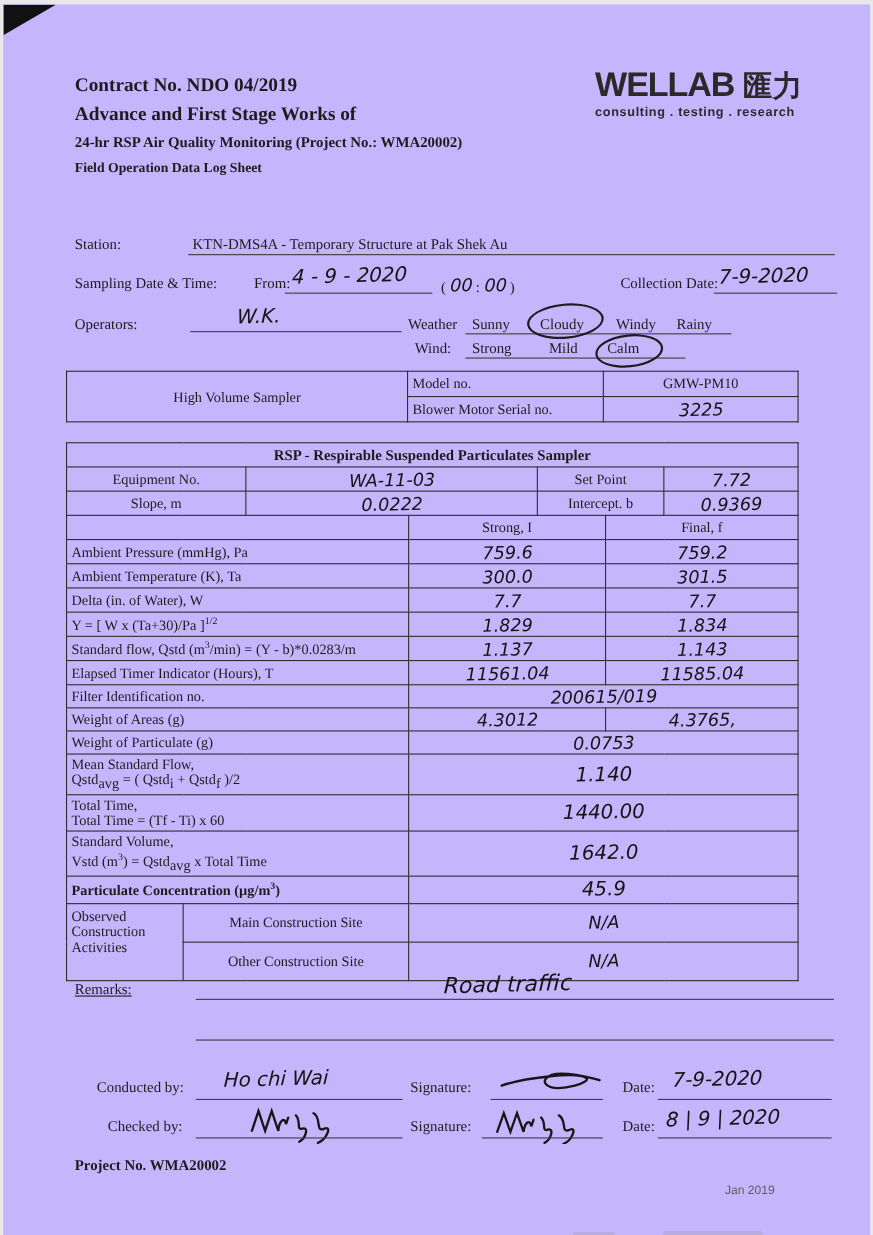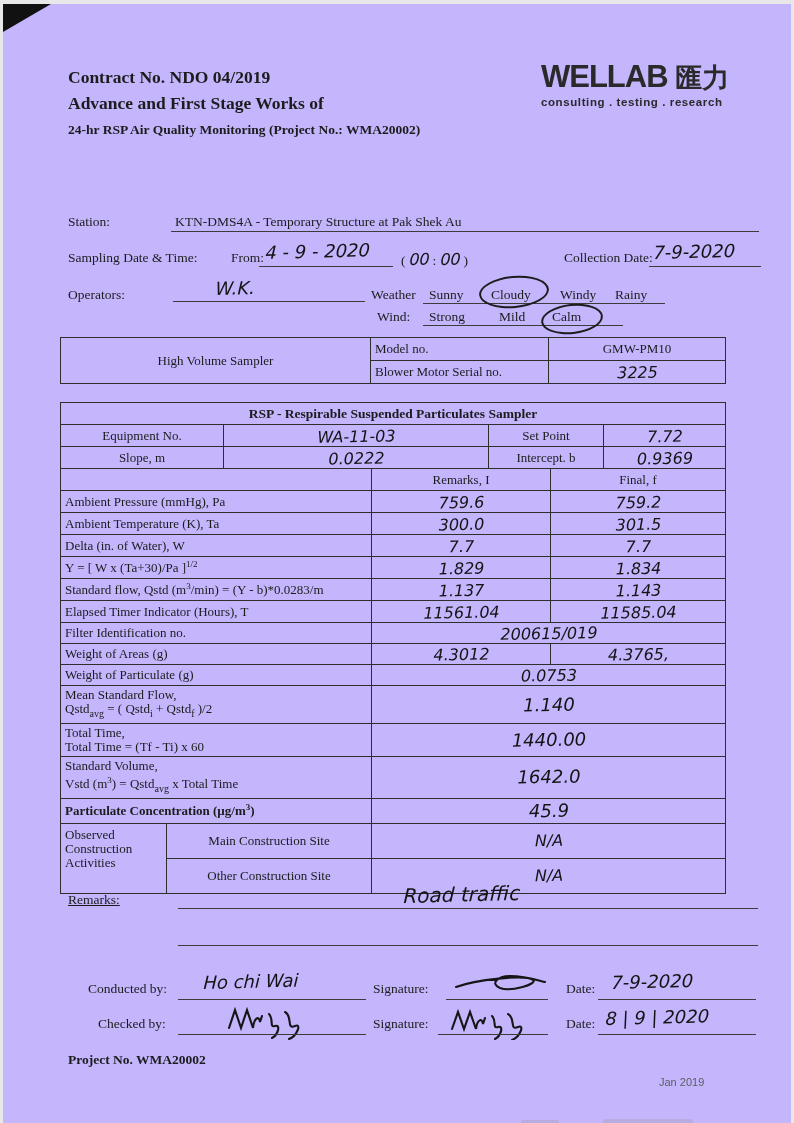--- a/index.html
+++ b/index.html
@@ -28,39 +28,40 @@
   .hw-lg{font-size:18px;}
   
   .circle{border:2px solid #1d1d1d;border-radius:50%;background:transparent;}
   
   table{border-collapse:collapse;table-layout:fixed;}
   td{border:1.6px solid #2e2e2e;font-size:13px;padding:0 4px;overflow:visible;
      vertical-align:middle;}
   td.c{text-align:center;}
   td.b{font-weight:bold;}
   td sup{font-size:9px;}
-  td sub{font-size:10px;text-align:right;}
+  td sub{font-size:13px;text-align:right;}
   .hwcell{font-family:"DejaVu Sans",sans-serif;font-style:italic;color:#141414;
           font-size:16px;text-align:center;transform:rotate(-1deg);}
   .two-line{line-height:14px;padding-top:2px;padding-bottom:2px;}
   .footer-note{font-family:"Liberation Sans",sans-serif;font-size:11px;color:#5d5d5d;}
   .smudge{background:#9a9a9a;opacity:.28;border-radius:2px;}
   svg.sig path{fill:none;stroke:#161616;stroke-width:2.1;stroke-linecap:round;}
 </style>
 </head>
 <body>
 
 <div class="page">
 
   <div class="abs corner"></div>
 
   <div class="abs" style="left:65px;top:60px;width:470px;">
     <div class="h-big">Contract No. NDO 04/2019</div>
     <div class="h-big">Advance and First Stage Works of</div>
     <div class="h-mid" style="margin-top:6px;">24-hr RSP Air Quality Monitoring  (Project No.: WMA20002)</div>
+    <div class="h-small" style="margin-top:7px;">Field Operation Data Log Sheet</div>
   </div>
 
   <div class="abs" style="left:538px;top:58px;width:222px;">
     <div class="logo-name"><span>WELLAB</span> <span class="logo-cjk">匯力</span></div>
     <div class="logo-tag">consulting . testing . research</div>
   </div>
 
   <div class="abs lbl" style="left:65px;top:210px;">Station:</div>
   <div class="abs lbl" style="left:172px;top:210px;">KTN-DMS4A - Temporary Structure at Pak Shek Au</div>
   <div class="abs uline" style="left:168px;top:227px;width:588px;"></div>
@@ -139,21 +140,21 @@
       <td class="hwcell">7.72</td>
     </tr>
     <tr style="height:22px;">
       <td colspan="2" class="c">Slope, m</td>
       <td colspan="2" class="hwcell">0.0222</td>
       <td colspan="2" class="c">Intercept. b</td>
       <td class="hwcell">0.9369</td>
     </tr>
     <tr style="height:22px;">
       <td colspan="3"></td>
-      <td colspan="2" class="c">Remarks, I</td>
+      <td colspan="2" class="c">Strong, I</td>
       <td colspan="2" class="c">Final, f</td>
     </tr>
     <tr style="height:22px;">
       <td colspan="3">Ambient Pressure (mmHg), Pa</td>
       <td colspan="2" class="hwcell">759.6</td>
       <td colspan="2" class="hwcell">759.2</td>
     </tr>
     <tr style="height:22px;">
       <td colspan="3">Ambient Temperature (K), Ta</td>
       <td colspan="2" class="hwcell">300.0</td>

